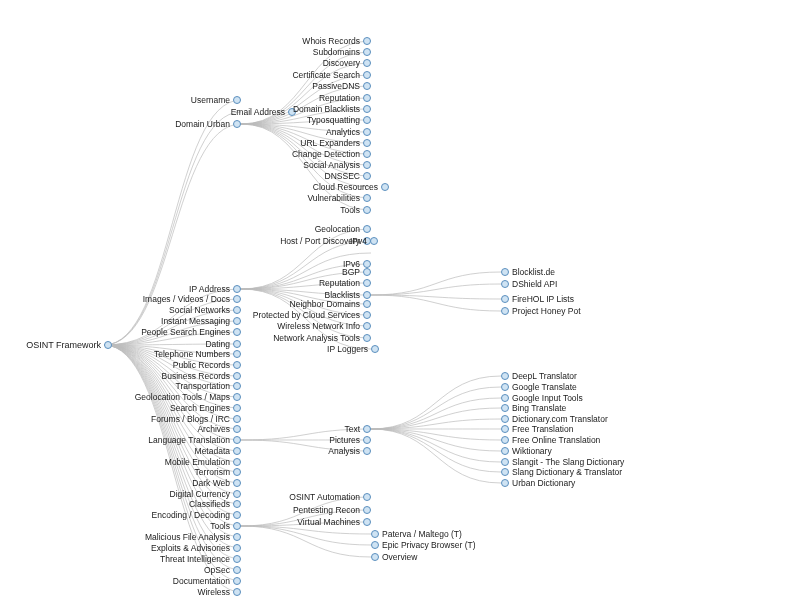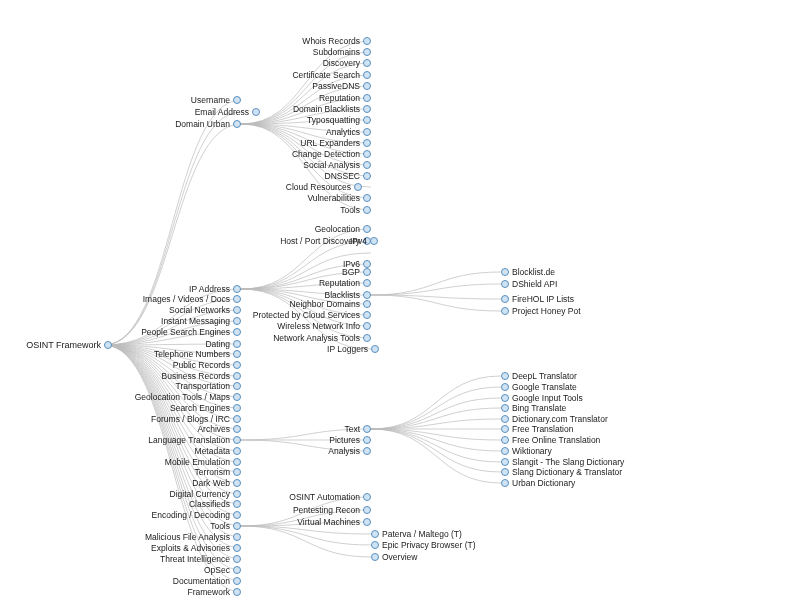--- a/index.html
+++ b/index.html
@@ -157,21 +157,21 @@
     </svg>
   <div id="nodes">
       <div class="node left root" style="top: 340px; left: 96px; width: 16px;">
         <span class="dot" style="background: rgb(207, 227, 243); border-color: rgb(91, 143, 190);"></span>
         <span class="lbl">OSINT Framework</span>
       </div>
       <div class="node left" style="top: 95px; left: 233px; width: 8px;">
         <span class="dot" style="background: rgb(207, 227, 243); border-color: rgb(91, 143, 190);"></span>
         <span class="lbl">Username</span>
       </div>
-      <div class="node left" style="top: 107px; left: 233px; width: 27px;">
+      <div class="node left" style="top: 107px; left: 233px; width: 27px; padding-left: 36px;">
         <span class="dot" style="background: rgb(207, 227, 243); border-color: rgb(91, 143, 190);"></span>
         <span class="lbl">Email Address</span>
       </div>
       <div class="node left" style="top: 119px; left: 233px; width: 8px;">
         <span class="dot" style="background: rgb(207, 227, 243); border-color: rgb(91, 143, 190);"></span>
         <span class="lbl">Domain Urban</span>
       </div>
       <div class="node left" style="top: 36px; left: 363px; width: 8px;">
         <span class="dot" style="background: rgb(207, 227, 243); border-color: rgb(91, 143, 190);"></span>
         <span class="lbl">Whois Records</span>
@@ -217,21 +217,21 @@
         <span class="lbl">Change Detection</span>
       </div>
       <div class="node left" style="top: 160px; left: 363px; width: 8px;">
         <span class="dot" style="background: rgb(207, 227, 243); border-color: rgb(91, 143, 190);"></span>
         <span class="lbl">Social Analysis</span>
       </div>
       <div class="node left" style="top: 171px; left: 363px; width: 8px;">
         <span class="dot" style="background: rgb(207, 227, 243); border-color: rgb(91, 143, 190);"></span>
         <span class="lbl">DNSSEC</span>
       </div>
-      <div class="node left" style="top: 182px; left: 354px; width: 8px;">
+      <div class="node left" style="top: 182px; left: 381px; width: 8px;">
         <span class="dot" style="background: rgb(207, 227, 243); border-color: rgb(91, 143, 190);"></span>
         <span class="lbl">Cloud Resources</span>
       </div>
       <div class="node left" style="top: 193px; left: 363px; width: 8px;">
         <span class="dot" style="background: rgb(207, 227, 243); border-color: rgb(91, 143, 190);"></span>
         <span class="lbl">Vulnerabilities</span>
       </div>
       <div class="node left" style="top: 205px; left: 363px; width: 8px;">
         <span class="dot" style="background: rgb(207, 227, 243); border-color: rgb(91, 143, 190);"></span>
         <span class="lbl">Tools</span>
@@ -407,21 +407,21 @@
       <div class="node left" style="top: 565px; left: 233px; width: 8px;">
         <span class="dot" style="background: rgb(207, 227, 243); border-color: rgb(91, 143, 190);"></span>
         <span class="lbl">OpSec</span>
       </div>
       <div class="node left" style="top: 576px; left: 233px; width: 8px;">
         <span class="dot" style="background: rgb(207, 227, 243); border-color: rgb(91, 143, 190);"></span>
         <span class="lbl">Documentation</span>
       </div>
       <div class="node left" style="top: 587px; left: 233px; width: 8px;">
         <span class="dot" style="background: rgb(207, 227, 243); border-color: rgb(91, 143, 190);"></span>
-        <span class="lbl">Framework</span>
+        <span class="lbl">Wireless</span>
       </div>
       <div class="node left" style="top: 424px; left: 363px; width: 8px;">
         <span class="dot" style="background: rgb(207, 227, 243); border-color: rgb(91, 143, 190);"></span>
         <span class="lbl">Text</span>
       </div>
       <div class="node left" style="top: 435px; left: 363px; width: 8px;">
         <span class="dot" style="background: rgb(207, 227, 243); border-color: rgb(91, 143, 190);"></span>
         <span class="lbl">Pictures</span>
       </div>
       <div class="node left" style="top: 446px; left: 363px; width: 8px;">

